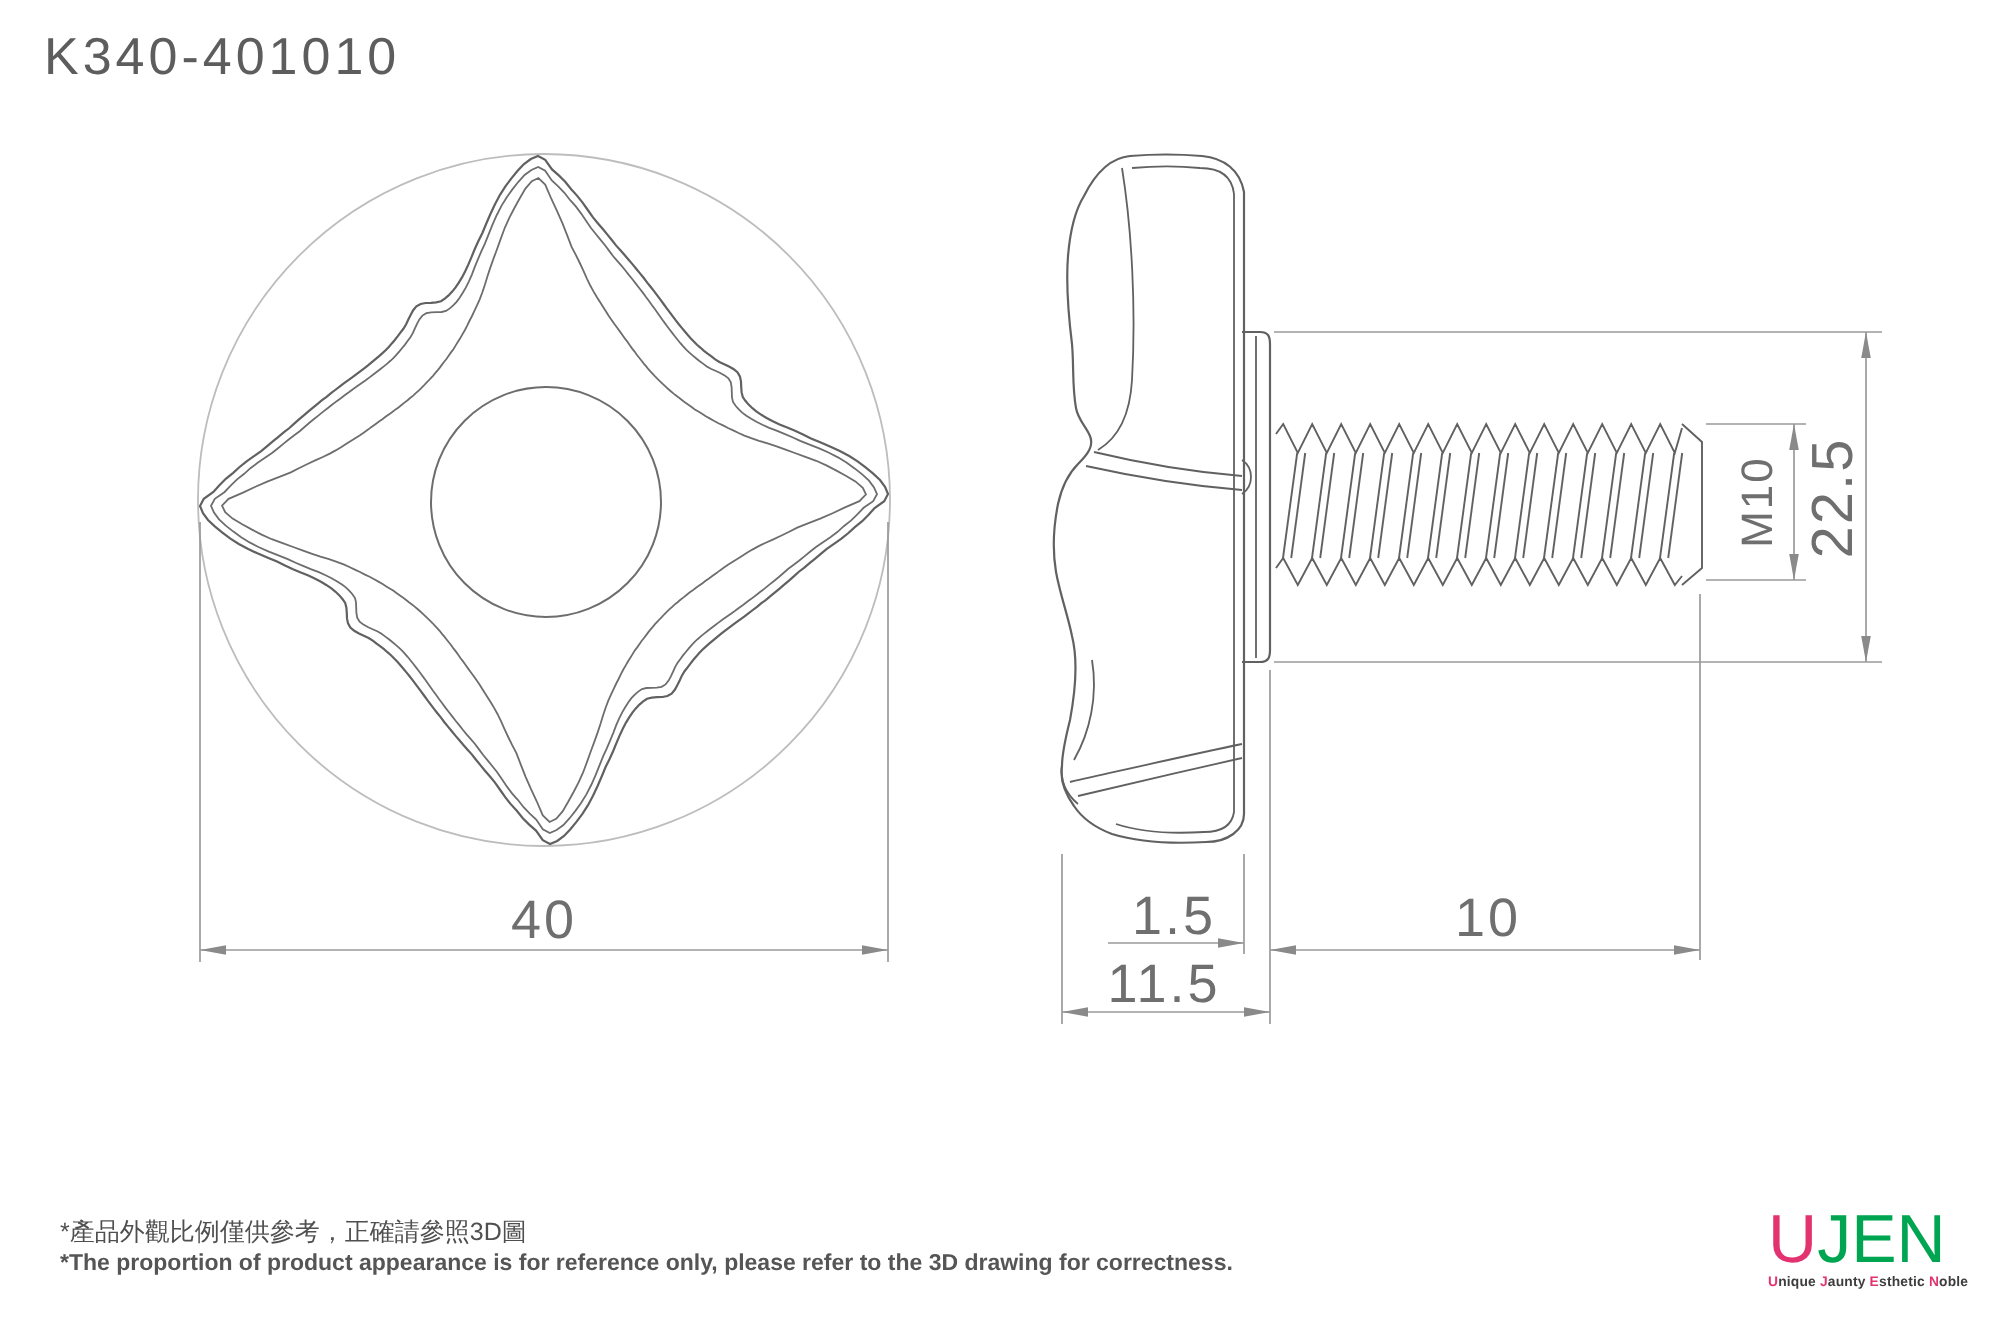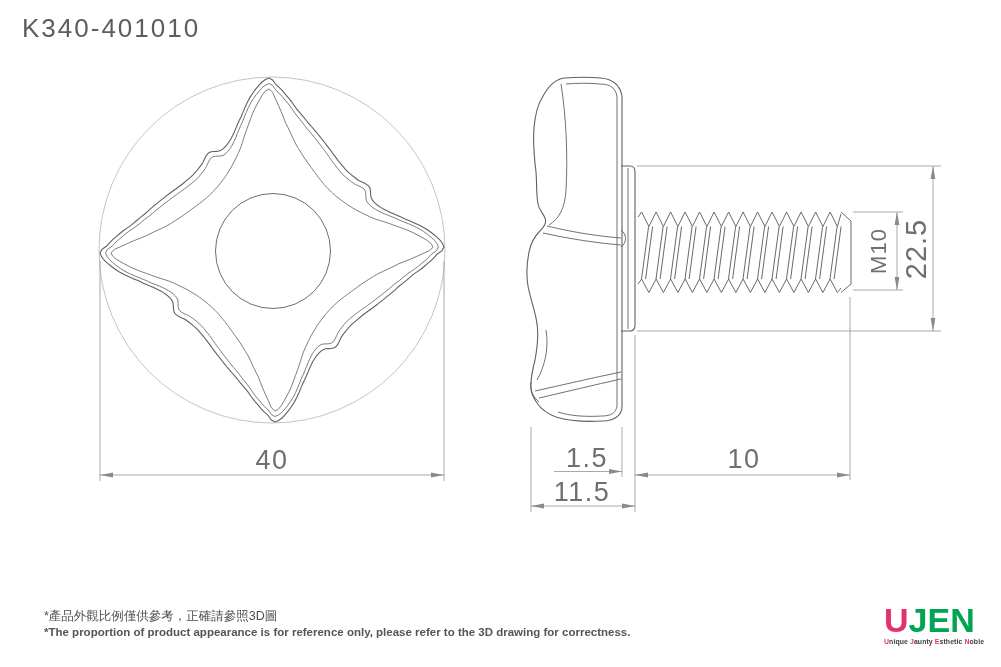--- a/index.html
+++ b/index.html
@@ -1,25 +1,25 @@
 <!DOCTYPE html>
 <html><head>
 <meta charset="utf-8">
 <style>
   html,body{margin:0;padding:0;background:#ffffff;}
   .page{position:relative;width:1001px;height:667px;background:#fff;overflow:hidden;
         font-family:"Liberation Sans",sans-serif;}
   .drawing-svg{position:absolute;left:0;top:0;}
   .part-title{position:absolute;left:22px;top:13px;font-size:26px;letter-spacing:2px;
         color:#5d5d5d;font-weight:400;}
-  .notes{position:absolute;left:44px;top:608px;color:#4f4f4f;}
+  .notes{position:absolute;left:30px;top:608px;color:#4f4f4f;}
   .note-zh{font-size:12.5px;line-height:16px;}
   .note-en{font-size:11.5px;line-height:16px;color:#555;font-weight:bold;}
   .logo{position:absolute;left:884px;top:603px;width:100px;}
-  .logo-name{font-weight:700;font-size:34px;line-height:34px;letter-spacing:0px;
+  .logo-name{font-weight:400;font-size:34px;line-height:34px;letter-spacing:0px;
         font-family:"Liberation Sans",sans-serif;}
   .logo-tagline{font-size:6.9px;letter-spacing:0.1px;margin-top:1px;white-space:nowrap;
         font-weight:700;}
   svg text{font-family:"Liberation Sans",sans-serif;fill:#6f6f6f;letter-spacing:1.5px;}
   .dimtxt{font-size:27px;}
   .dimtxt-sm{font-size:22px;letter-spacing:1px;}
   .dimtxt-md{font-size:29px;letter-spacing:1px;}
 </style>
 </head>
 <body>

